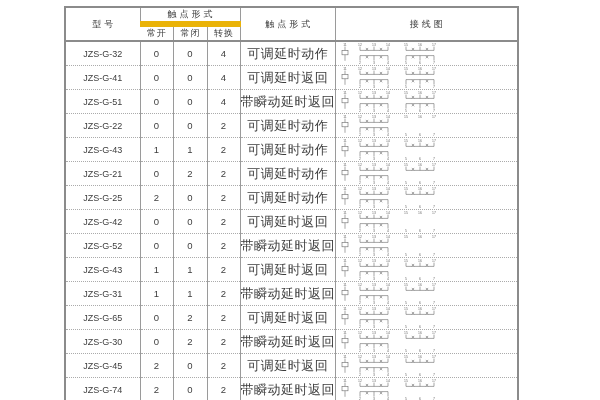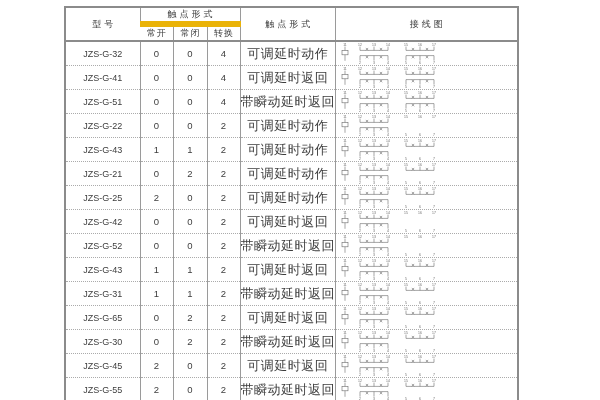--- a/index.html
+++ b/index.html
@@ -639,21 +639,21 @@
               <text x="98" y="22.2">7</text>
               <path d="M70,4.6 V8.4 H98 V4.6 M84,4.6 V8.4"></path>
               <line x1="75.8" y1="5.8999999999999995" x2="78.2" y2="8.299999999999999"></line>
               <line x1="75.8" y1="8.299999999999999" x2="78.2" y2="5.8999999999999995"></line>
               <line x1="89.8" y1="5.8999999999999995" x2="92.2" y2="8.299999999999999"></line>
               <line x1="89.8" y1="8.299999999999999" x2="92.2" y2="5.8999999999999995"></line>
             </svg>
           </td>
         </tr>
         <tr>
-          <td>JZS-G-55</td>
+          <td>JZS-G-74</td>
           <td class="num">2</td>
           <td class="num">0</td>
           <td class="num">2</td>
           <td class="delay">带瞬动延时返回</td>
           <td class="wiring">
             <svg class="diag" width="112" height="23" viewBox="0 0 112 23">
               <text x="9" y="3.6">11</text>
               <line x1="9" y1="4.6" x2="9" y2="8.4"></line>
               <rect x="6" y="8.4" width="6" height="4.4"></rect>
               <line x1="9" y1="12.8" x2="9" y2="18.8"></line>

